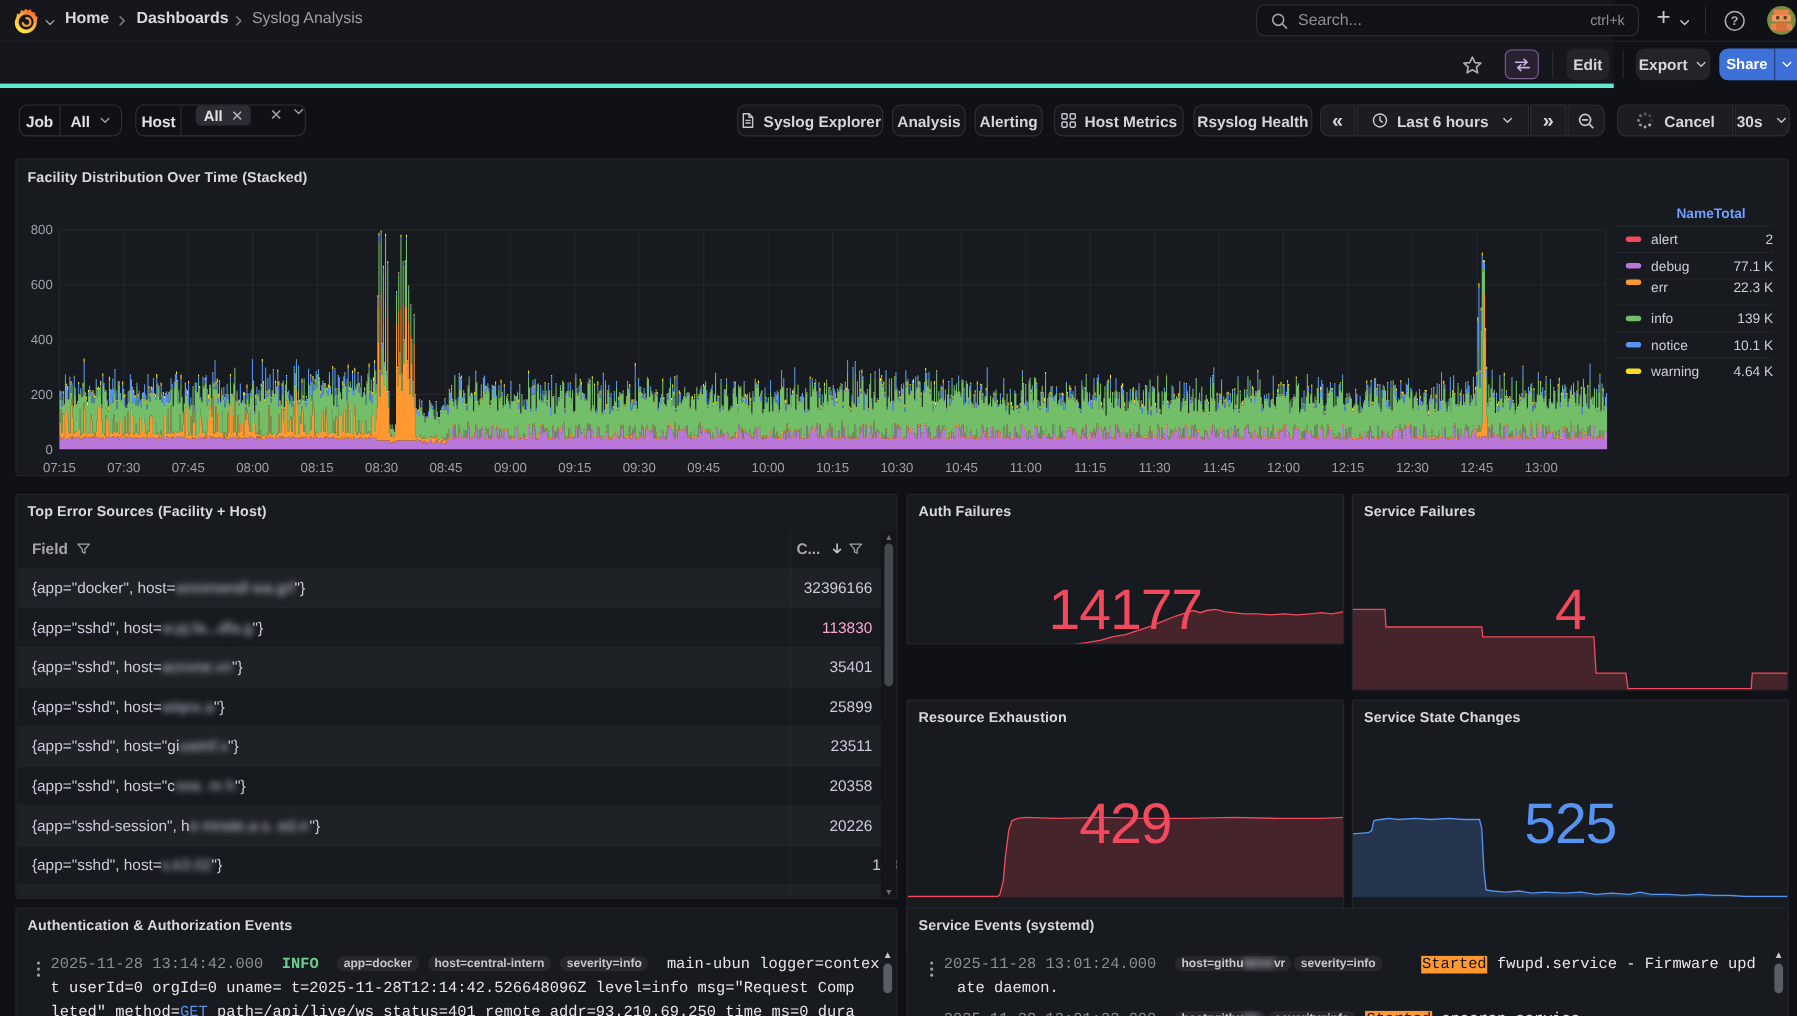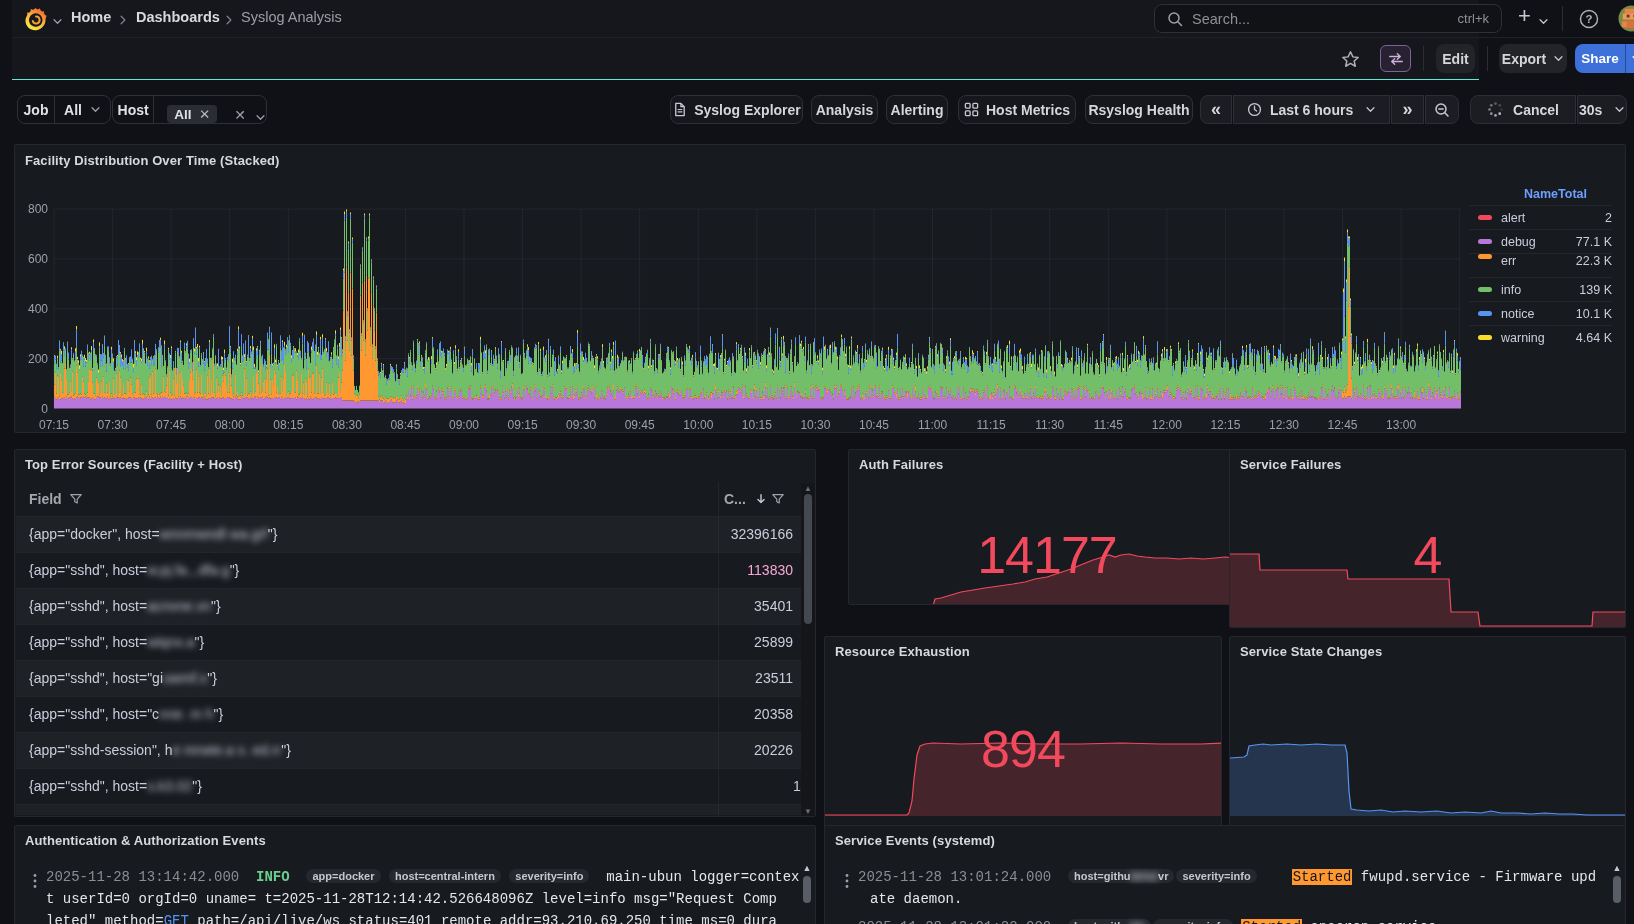--- a/index.html
+++ b/index.html
@@ -1,16 +1,16 @@
 <!DOCTYPE html>
 <html><head><meta charset="utf-8"><style>
 *{margin:0;padding:0;box-sizing:border-box}
 html,body{width:1634px;height:924px;overflow:hidden;background:#0f1116;font-family:"Liberation Sans",sans-serif}
 .abs{position:absolute}
-#chrome{position:absolute;left:12px;top:0;width:1467px;height:80px;background:#15171c;border-bottom:1px solid #5eead4}
+#chrome{position:absolute;left:0;top:0;width:1467px;height:80px;background:#15171c;border-bottom:4px solid #5eead4}
 #row1line{position:absolute;left:0;top:37px;width:1634px;height:1px;background:#1f2127}
 .panel{position:absolute;background:#171a1f;border:1px solid #25272d;border-radius:2px}
 .ptitle{position:absolute;left:10px;top:7px;font-size:13px;font-weight:bold;color:#d8d9dd;letter-spacing:0.1px}
 .crumb{font-size:14.5px;color:#d8d9dd;font-weight:bold}
 .crumb2{font-size:14.5px;color:#9d9fa7}
 .btn{position:absolute;display:flex;align-items:center;justify-content:center;gap:7px;border:1px solid #2e3036;border-radius:8px;color:#d5d6da;font-size:14px;font-weight:bold;background:#15171c}
 .tbtn{position:absolute;display:flex;align-items:center;justify-content:center;gap:8px;border:1px solid #2c2e35;border-radius:8px;color:#d5d6da;font-size:14px;font-weight:bold;background:#1b1d22}
 .statnum{position:absolute;font-weight:normal;font-size:52px;letter-spacing:-1px}
 .mono{font-family:"Liberation Mono",monospace;font-size:14px}
 .badge{display:inline-block;background:#26282e;border-radius:9px;padding:1px 6px;font-family:"Liberation Sans",sans-serif;font-size:11px;font-weight:bold;color:#c5c7ce;vertical-align:1px}
@@ -97,21 +97,21 @@
         <path d="M3 5.5 8 10.5 13 5.5" fill="none" stroke="#fff" stroke-width="1.8" stroke-linecap="round" stroke-linejoin="round"></path>
       </svg>
     </div>
   </div>
 <div class="abs" style="left:17px;top:95px;width:94px;height:29px;border:1px solid #2e3036;border-radius:8px;display:flex">
     <div style="width:37px;display:flex;align-items:center;justify-content:center;border-right:1px solid #2e3036;color:#e0e1e5;font-size:14px;font-weight:bold">Job</div>
     <div style="flex:1;display:flex;align-items:center;justify-content:center;gap:8px;color:#e0e1e5;font-size:14px;font-weight:bold">All <svg width="11" height="11" viewBox="0 0 16 16">
         <path d="M3 5.5 8 10.5 13 5.5" fill="none" stroke="#9da0a8" stroke-width="1.8" stroke-linecap="round" stroke-linejoin="round"></path>
       </svg></div>
   </div>
-<div class="abs" style="left:112px;top:95px;width:155px;height:29px;border:1px solid #2e3036;border-radius:8px;display:flex;align-items:flex-end">
+<div class="abs" style="left:123px;top:95px;width:155px;height:29px;border:1px solid #2e3036;border-radius:8px;display:flex;align-items:flex-start">
     <div style="width:43px;text-align:center;border-right:1px solid #2e3036;color:#e0e1e5;font-size:14px;font-weight:bold;align-self:stretch;display:flex;align-items:center;justify-content:center">Host</div>
     <span style="margin-left:13px;background:#2a2d34;border-radius:4px;padding:1px 7px;color:#e0e1e5;font-size:13.5px;font-weight:bold">All&nbsp;&nbsp;<span style="font-weight:normal;color:#b6b8bf">✕</span></span>
     <span style="margin-left:17px;color:#9da0a8;font-size:14px">✕</span>
     <span style="margin-left:9px;display:inline-flex">
       <svg width="11" height="11" viewBox="0 0 16 16">
         <path d="M3 5.5 8 10.5 13 5.5" fill="none" stroke="#9da0a8" stroke-width="1.8" stroke-linecap="round" stroke-linejoin="round"></path>
       </svg>
     </span>
   </div>
 <div class="btn" style="left:670px;top:95px;width:133px;height:29px"><svg width="15" height="15" viewBox="0 0 16 16">
@@ -297,21 +297,21 @@
     <div style="position:absolute;left:703px;top:292px;width:75px;text-align:right;font:14px 'Liberation Sans',sans-serif;color:#ccccdc">20226</div>
     <div style="position:absolute;left:1px;top:319px;width:785px;height:36px;border-bottom:1px solid #22252a"></div>
     <div style="position:absolute;left:14px;top:328px;font:14px 'Liberation Sans',sans-serif;color:#ccccdc;white-space:nowrap">{app="sshd", host=<span style="filter:blur(3px)">s.k3.02</span>"}</div>
     <div style="position:absolute;left:742px;top:328px;width:75px;text-align:right;font:14px 'Liberation Sans',sans-serif;color:#ccccdc">17840</div>
     <div style="position:absolute;left:1px;top:355px;width:785px;height:10px;background:rgba(255,255,255,0.03)"></div>
     <div class="abs" style="left:786px;top:33px;width:14px;height:334px;background:#14161a"></div>
     <div class="abs" style="left:788px;top:34px;width:10px;height:8px;color:#6a6d74;font-size:8px;text-align:center">▲</div>
     <div class="abs" style="left:789px;top:44px;width:8px;height:130px;background:#44484f;border-radius:4px"></div>
     <div class="abs" style="left:788px;top:357px;width:10px;height:8px;color:#6a6d74;font-size:8px;text-align:center">▼</div>
   </div>
-<div class="panel" style="left:848px;top:449px;width:398px;height:156px;overflow:hidden">
+<div class="panel" style="left:824px;top:449px;width:398px;height:137px;overflow:hidden">
     <div class="ptitle">Auth Failures</div>
     <svg width="396" height="177" style="position:absolute;left:0;top:0">
       <polygon points="0.0,176.0 14.0,171.0 28.0,169.0 42.0,167.0 56.0,164.0 71.0,163.0 82.0,162.0 84.0,156.0 86.0,149.0 92.0,148.0 102.0,145.0 112.0,142.0 124.0,140.0 136.0,138.0 150.0,136.0 164.0,134.0 176.0,132.0 186.0,129.0 198.0,127.0 210.0,123.0 222.0,119.0 234.0,114.0 244.0,110.0 254.0,107.0 260.0,105.0 266.0,107.0 272.0,105.0 280.0,104.0 288.0,106.0 296.0,107.0 306.0,108.0 318.0,108.0 330.0,109.0 342.0,108.0 354.0,109.0 366.0,108.0 376.0,107.0 386.0,108.0 397.0,106.0 397.0,177.0 0.0,177.0" fill="rgba(242,73,92,0.22)"></polygon>
       <polyline points="0.0,176.0 14.0,171.0 28.0,169.0 42.0,167.0 56.0,164.0 71.0,163.0 82.0,162.0 84.0,156.0 86.0,149.0 92.0,148.0 102.0,145.0 112.0,142.0 124.0,140.0 136.0,138.0 150.0,136.0 164.0,134.0 176.0,132.0 186.0,129.0 198.0,127.0 210.0,123.0 222.0,119.0 234.0,114.0 244.0,110.0 254.0,107.0 260.0,105.0 266.0,107.0 272.0,105.0 280.0,104.0 288.0,106.0 296.0,107.0 306.0,108.0 318.0,108.0 330.0,109.0 342.0,108.0 354.0,109.0 366.0,108.0 376.0,107.0 386.0,108.0 397.0,106.0" fill="none" stroke="#F2495C" stroke-width="1.2"></polyline>
     </svg>
     <div class="statnum" style="left:0;top:75px;width:396px;text-align:center;color:#F2495C">14177</div>
   </div>
 <div class="panel" style="left:1229px;top:449px;width:397px;height:179px;overflow:hidden">
     <div class="ptitle">Service Failures</div>
     <svg width="395" height="177" style="position:absolute;left:0;top:0">
@@ -319,28 +319,29 @@
       <polyline points="0.0,104.0 29.0,104.0 30.0,120.0 117.0,120.0 118.0,129.0 219.0,129.0 221.0,162.0 248.0,162.0 250.0,176.0 362.0,176.0 363.0,162.0 397.0,162.0" fill="none" stroke="#F2495C" stroke-width="1.2"></polyline>
     </svg>
     <div class="statnum" style="left:0;top:75px;width:395px;text-align:center;color:#F2495C">4</div>
   </div>
 <div class="panel" style="left:824px;top:636px;width:398px;height:228px;overflow:hidden">
     <div class="ptitle">Resource Exhaustion</div>
     <svg width="396" height="179" style="position:absolute;left:0;top:0">
       <polygon points="0.0,178.0 82.0,178.0 84.0,176.0 87.0,164.0 89.0,142.0 92.0,118.0 95.0,109.0 100.0,107.0 108.0,106.0 136.0,107.0 176.0,106.0 216.0,107.0 256.0,107.0 296.0,106.0 336.0,107.0 376.0,107.0 397.0,106.0 397.0,179.0 0.0,179.0" fill="rgba(242,73,92,0.22)"></polygon>
       <polyline points="0.0,178.0 82.0,178.0 84.0,176.0 87.0,164.0 89.0,142.0 92.0,118.0 95.0,109.0 100.0,107.0 108.0,106.0 136.0,107.0 176.0,106.0 216.0,107.0 256.0,107.0 296.0,106.0 336.0,107.0 376.0,107.0 397.0,106.0" fill="none" stroke="#F2495C" stroke-width="1.2"></polyline>
     </svg>
-    <div class="statnum" style="left:0;top:82px;width:396px;text-align:center;color:#F2495C">894</div>
+    <div class="statnum" style="left:0;top:82px;width:396px;text-align:center;color:#F2495C">429</div>
   </div>
 <div class="panel" style="left:1229px;top:636px;width:397px;height:204px;overflow:hidden">
     <div class="ptitle">Service State Changes</div>
     <svg width="395" height="179" style="position:absolute;left:0;top:0">
       <polygon points="0.0,121.0 14.0,120.0 17.0,118.0 19.0,109.0 25.0,108.0 33.0,107.0 41.0,108.0 57.0,107.0 71.0,108.0 87.0,107.0 101.0,108.0 115.0,108.0 117.0,116.0 119.0,154.0 121.0,172.0 127.0,173.0 139.0,174.0 151.0,173.0 163.0,175.0 175.0,174.0 191.0,175.0 207.0,174.0 221.0,176.0 235.0,175.0 251.0,176.0 261.0,174.0 271.0,176.0 287.0,176.0 301.0,177.0 315.0,176.0 329.0,177.0 343.0,177.0 357.0,178.0 371.0,178.0 383.0,178.0 397.0,178.0 397.0,179.0 0.0,179.0" fill="rgba(87,148,242,0.22)"></polygon>
       <polyline points="0.0,121.0 14.0,120.0 17.0,118.0 19.0,109.0 25.0,108.0 33.0,107.0 41.0,108.0 57.0,107.0 71.0,108.0 87.0,107.0 101.0,108.0 115.0,108.0 117.0,116.0 119.0,154.0 121.0,172.0 127.0,173.0 139.0,174.0 151.0,173.0 163.0,175.0 175.0,174.0 191.0,175.0 207.0,174.0 221.0,176.0 235.0,175.0 251.0,176.0 261.0,174.0 271.0,176.0 287.0,176.0 301.0,177.0 315.0,176.0 329.0,177.0 343.0,177.0 357.0,178.0 371.0,178.0 383.0,178.0 397.0,178.0" fill="none" stroke="#5794F2" stroke-width="1.2"></polyline>
     </svg>
+    <div class="statnum" style="left:0;top:82px;width:395px;text-align:center;color:#5794F2">525</div>
   </div>
 <div class="panel" style="left:14px;top:825px;width:802px;height:160px;overflow:hidden">
 <div class="ptitle">Authentication &amp; Authorization Events</div>
 <div class="abs" style="left:18px;top:47px"><svg width="4" height="16" viewBox="0 0 4 16">
         <circle cx="2" cy="2.5" r="1.4" fill="#9da0a8"></circle>
         <circle cx="2" cy="8" r="1.4" fill="#9da0a8"></circle>
         <circle cx="2" cy="13.5" r="1.4" fill="#9da0a8"></circle>
       </svg></div>
 <div class="abs mono" style="left:31px;top:43px;white-space:nowrap;color:#e5e6ea">
 <span class="loglabel">2025-11-28 13:14:42.000</span>&nbsp; <span style="color:#6CCF8E;font-weight:bold">INFO</span>&nbsp;

